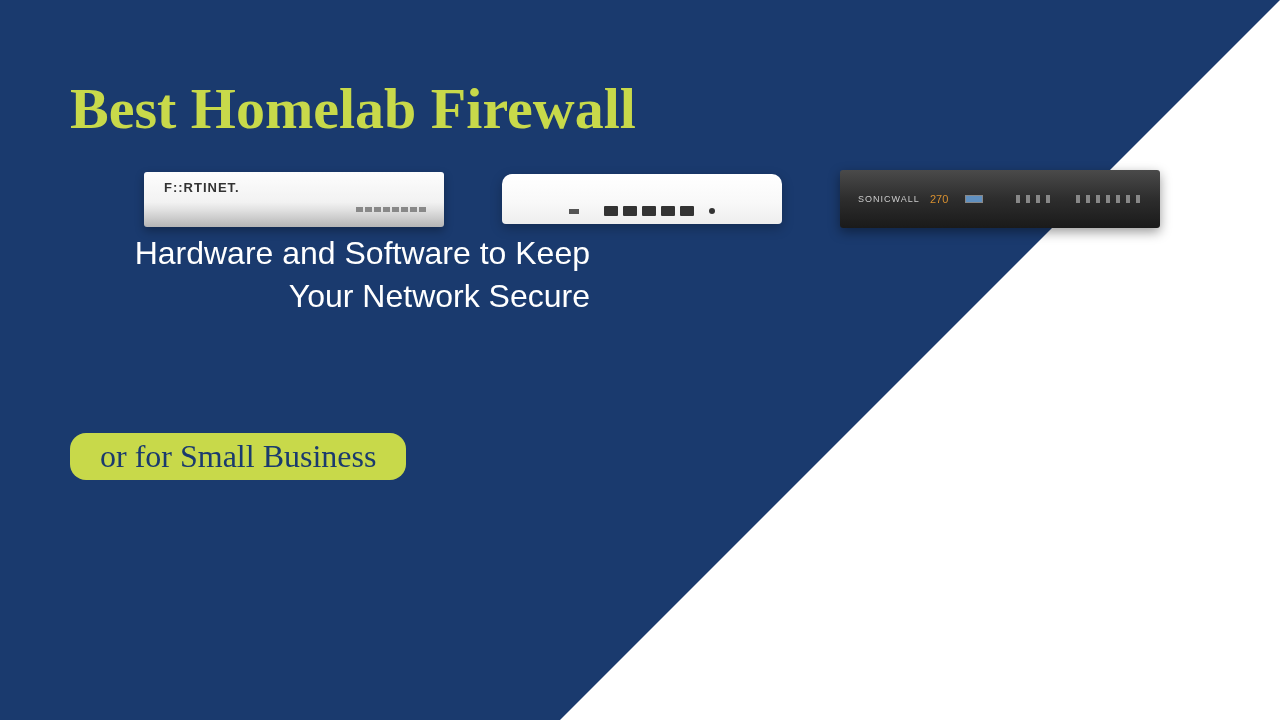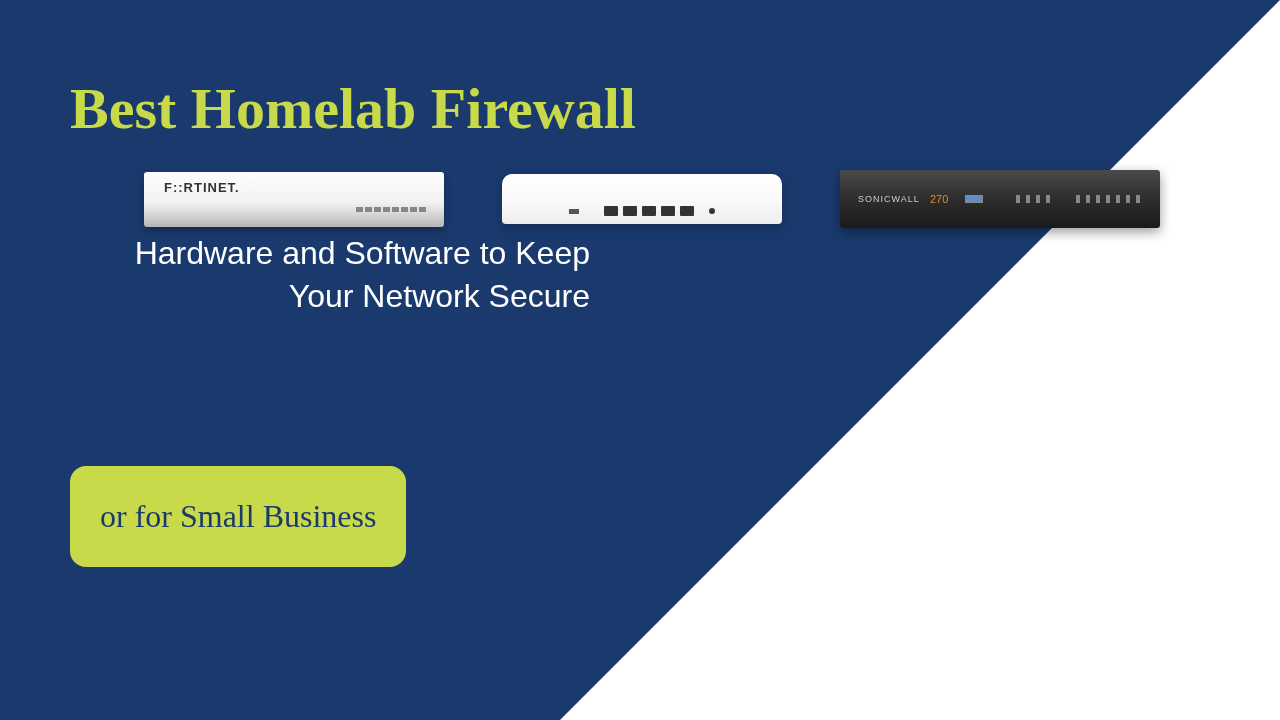--- a/index.html
+++ b/index.html
@@ -41,23 +41,22 @@
     margin-bottom: 115px;
     max-width: 520px;
     text-align: right;
   }
   .badge {
     display: inline-block;
     background: #c8d94a;
     color: #1a3a6e;
     font-family: Georgia, 'Times New Roman', serif;
     font-size: 32px;
-    padding: 32px 30px;
+    padding: 5px 30px;
     border-radius: 16px;
-    margin-top: 33px;
   }
   .devices {
     position: absolute;
     right: 120px;
     top: 170px;
     display: flex;
     flex-direction: row;
     gap: 58px;
     align-items: center;
   }

